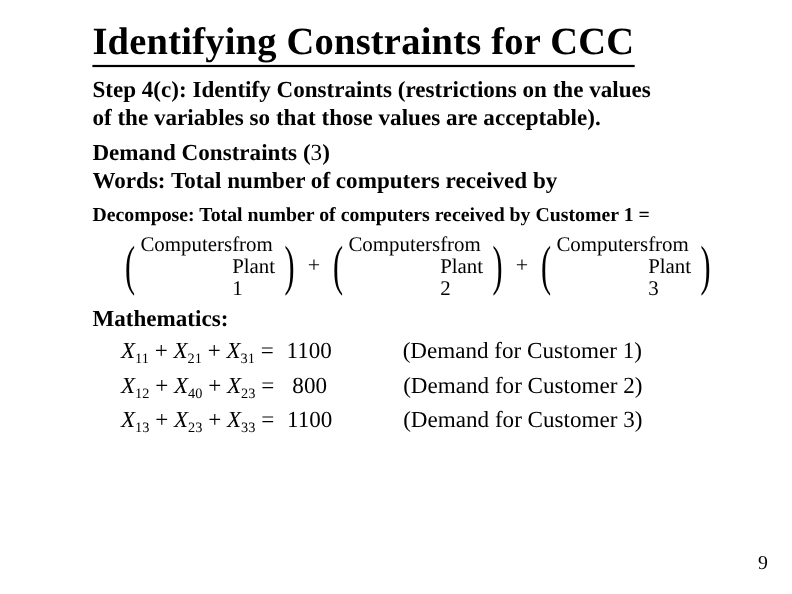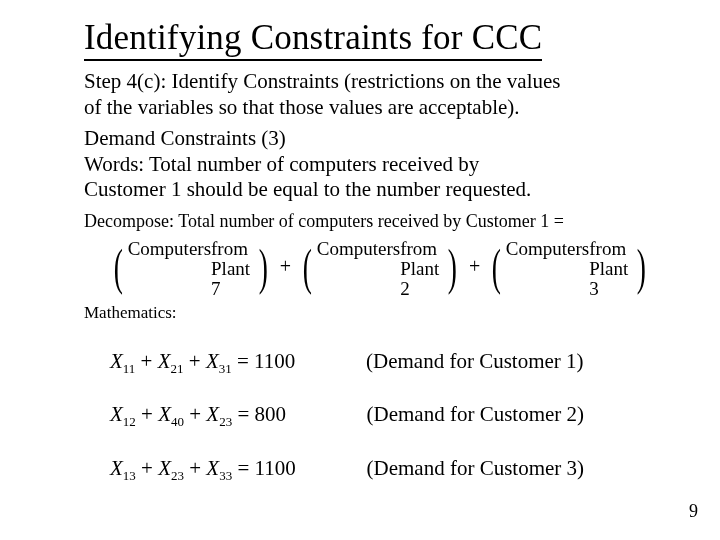--- a/index.html
+++ b/index.html
@@ -9,32 +9,32 @@
     font-family:"Times New Roman",Times,serif;
     color:#000;
     position:relative;
   }
   .slide{
     padding:18px 70px 0 84px;
   }
   .title{
     font-size:35px;
     margin:0 0 2px 0;
-    font-weight:400;
+    font-weight:700;
     border-bottom:2px solid #000;
     display:inline-block;
     padding-bottom:1px;
     letter-spacing:.2px;
   }
   .para{
     font-size:21px;
     line-height:1.22;
     margin-top:6px;
   }
-  .b{font-weight:400;}
+  .b{font-weight:700;}
   .small{
     font-size:18px;
     line-height:1.22;
     margin-top:8px;
   }
   .mrow{
     margin-top:6px;
     font-size:21px;
     display:flex;
     align-items:center;
@@ -55,32 +55,32 @@
   }
   .stack{
     display:inline-flex;
     flex-direction:row;
     font-size:19px;
     line-height:1.05;
     padding:0 1px;
   }
   .plus{font-size:20px;position:relative;top:-2px;padding:0px 2px;}
   .mathlbl{
-    font-size:17px;
+    font-size:21px;
     margin-top:4px;
   }
   .eqs{
     padding-left:26px;
     font-size:21px;
     line-height:1.4;
     margin-top:2px;
   }
   .eqs .x{font-style:italic;}
   .eqs sub{font-size:13px;font-style:normal;position:relative;top:0;}
-  .eqs .rhs{display:inline-block;min-width:54px;text-align:left;margin-top:22px;}
+  .eqs .rhs{display:inline-block;min-width:54px;text-align:center;}
   .eqs .lbl{padding-left:14px;margin-left:44px;}
   .pagenum{
     position:absolute;
     right:22px;
     bottom:18px;
     font-size:18px;
   }
 </style>
 </head>
 <body>
@@ -90,31 +90,30 @@
   <div class="title">Identifying Constraints for CCC</div>
 
   <div class="para">
     <span class="b">Step 4(c): Identify Constraints (restrictions on the values</span><br>
     <span class="b">of the variables so that those values are acceptable).</span><br>
   </div>
 
   <div class="para">
     <span class="b">Demand Constraints (</span><span>3</span><span class="b">)</span><br>
     <span class="b">Words: Total number of computers received by</span><br>
-    <span class="b">Customer 1 should be equal to the number requested.</span>
   </div>
 
   <div class="small b">Decompose: Total number of computers received by Customer 1 =</div>
 
   <div class="mrow">
     <span class="paren">
       <span class="brkt">(</span>
       <span class="stack">
         <span>Computers</span>
-        <span>from Plant 7</span>
+        <span>from Plant 1</span>
       </span>
       <span class="brkt">)</span>
     </span>
     <span class="plus">+</span>
     <span class="paren">
       <span class="brkt">(</span>
       <span class="stack">
         <span>Computers</span>
         <span>from Plant 2</span>
       </span>

